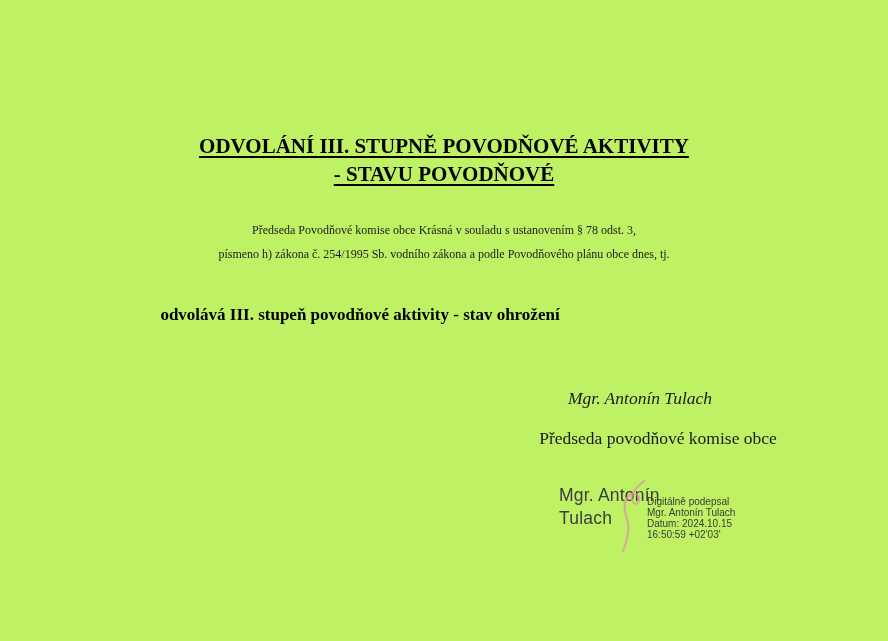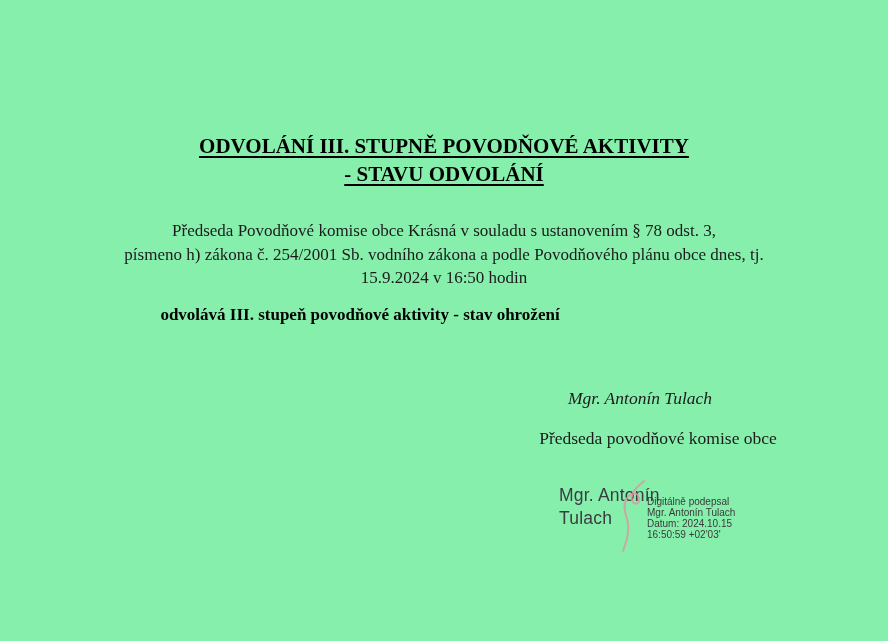--- a/index.html
+++ b/index.html
@@ -8,21 +8,21 @@
     height: 641px;
     background: #ffffff;
     overflow: hidden;
     font-family: "Liberation Serif", "DejaVu Serif", serif;
     color: #1b1b1b;
   }
   .page {
     position: relative;
     width: 888px;
     height: 641px;
-    background: #86efac;
+    background: #bef264;
   }
   .title-block {
     position: absolute;
     left: 0;
     top: 132px;
     width: 888px;
     text-align: center;
     font-weight: bold;
     font-size: 21px;
     line-height: 28px;
@@ -32,21 +32,21 @@
     text-decoration: underline;
     text-decoration-thickness: 2px;
     text-underline-offset: 3px;
   }
   .intro-block {
     position: absolute;
     left: 0;
     top: 219px;
     width: 888px;
     text-align: center;
-    font-size: 17px;
+    font-size: 12px;
     line-height: 23.5px;
   }
   .declaration {
     position: absolute;
     left: 0;
     top: 305px;
     width: 720px;
     text-align: center;
     font-size: 17px;
     font-weight: bold;
@@ -108,28 +108,27 @@
 </head>
 <body>
 
 <div class="page">
 
   <div class="title-block">
     <div>
       <span class="title-line">ODVOLÁNÍ III. STUPNĚ POVODŇOVÉ AKTIVITY</span>
     </div>
     <div>
-      <span class="title-line">- STAVU ODVOLÁNÍ</span>
+      <span class="title-line">- STAVU POVODŇOVÉ</span>
     </div>
   </div>
 
   <div class="intro-block">
     <div>Předseda Povodňové komise obce Krásná v souladu s ustanovením § 78 odst. 3,</div>
-    <div>písmeno h) zákona č. 254/2001 Sb. vodního zákona a podle Povodňového plánu obce dnes, tj.</div>
-    <div>15.9.2024 v 16:50 hodin</div>
+    <div>písmeno h) zákona č. 254/1995 Sb. vodního zákona a podle Povodňového plánu obce dnes, tj.</div>
   </div>
 
   <div class="declaration">odvolává III. stupeň povodňové aktivity - stav ohrožení</div>
 
   <div class="signatory-name">Mgr. Antonín Tulach</div>
 
   <div class="signatory-role">Předseda povodňové komise obce</div>
 
   <div class="digital-signature">
     <div class="sig-name">Mgr. Antonín Tulach</div>

